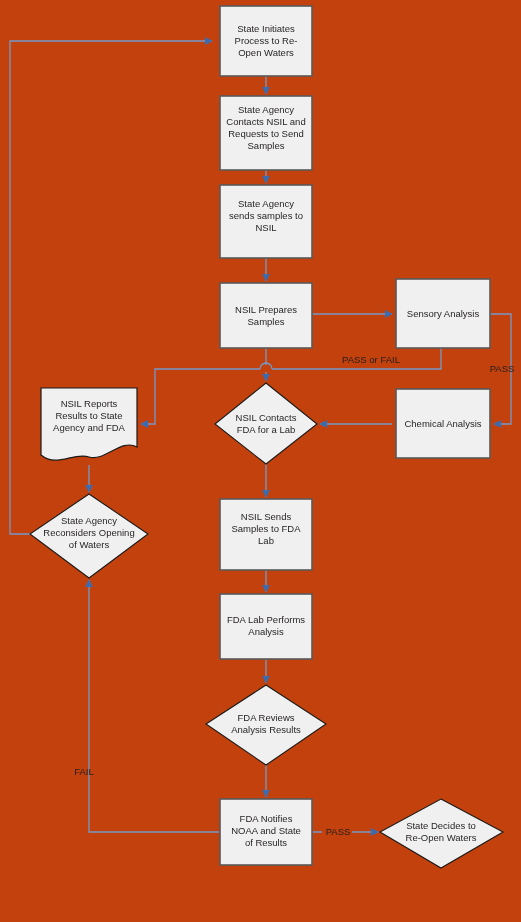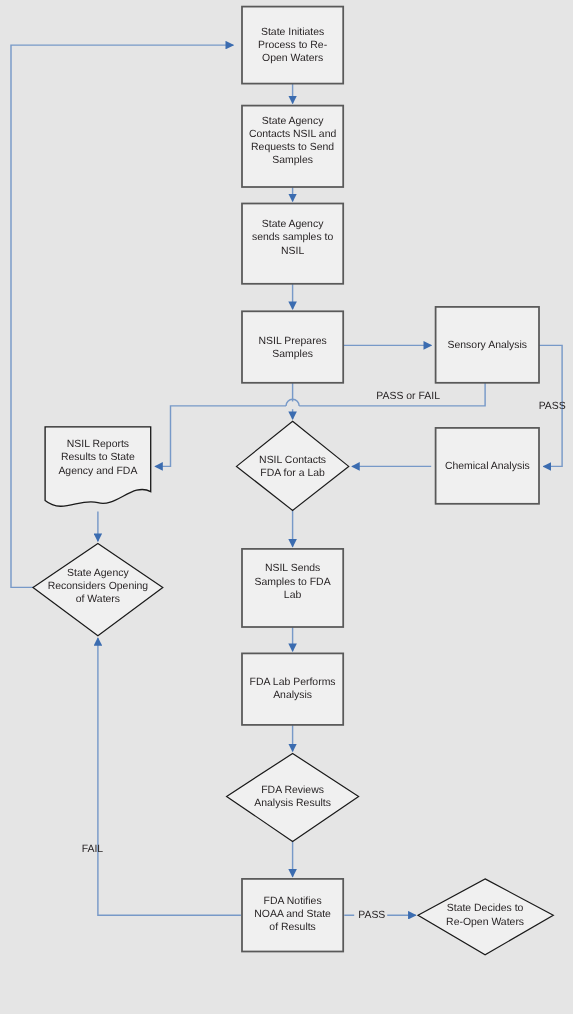--- a/index.html
+++ b/index.html
@@ -4,21 +4,21 @@
 <style>
   html, body {
     margin: 0;
     padding: 0;
     background: #ffffff;
   }
   #canvas {
     position: relative;
     width: 521px;
     height: 922px;
-    background: #e5e5e5;
+    background: #c2410c;
     font-family: "Liberation Sans", sans-serif;
     overflow: hidden;
   }
   #flow-svg {
     position: absolute;
     left: 0;
     top: 0;
     width: 521px;
     height: 922px;
   }

